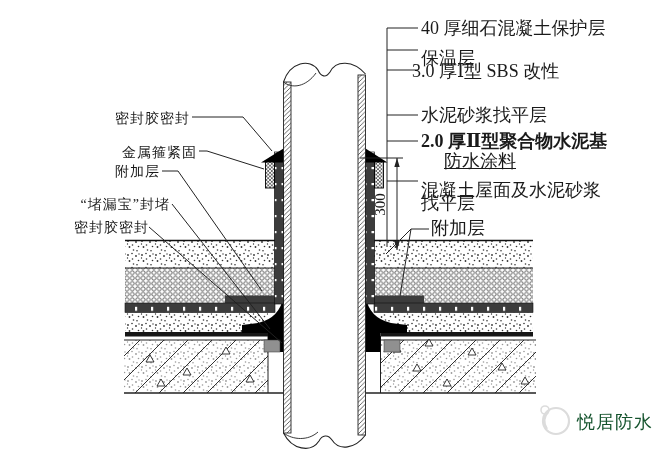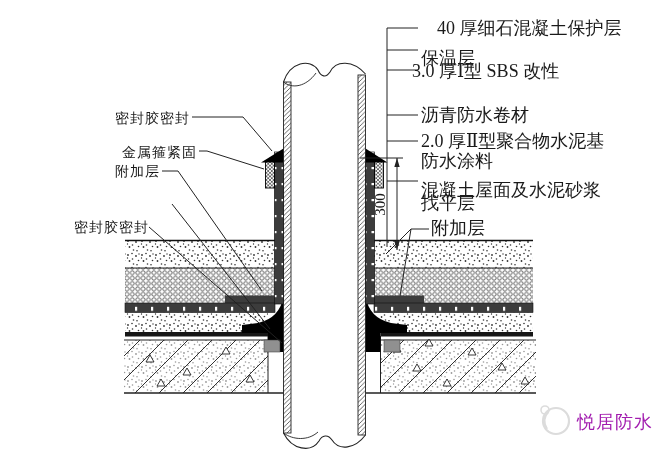--- a/index.html
+++ b/index.html
@@ -4,21 +4,21 @@
 <style>
   html,body{margin:0;padding:0;background:#fff;}
   .stage{position:relative;width:666px;height:453px;background:#fff;overflow:hidden;
          font-family:"Liberation Serif","DejaVu Serif",serif;color:#1a1a1a;}
   .stage svg{position:absolute;left:0;top:0;}
   .lbl{position:absolute;white-space:nowrap;font-size:18px;line-height:20px;}
   .lbl-left{font-size:14px;letter-spacing:1px;}
   .dim{position:absolute;left:360px;top:196px;width:40px;text-align:center;
        font-size:15px;transform:rotate(-90deg);}
   .wm{position:absolute;left:577px;top:410px;font-size:18px;letter-spacing:1px;
-      color:#a21caf;font-family:"Liberation Sans","DejaVu Sans",sans-serif;}
+      color:#14532d;font-family:"Liberation Sans","DejaVu Sans",sans-serif;}
 </style>
 </head>
 <body>
 
 <div class="stage">
 
 <svg width="666" height="453" viewBox="0 0 666 453">
   <defs>
     <pattern id="stip" width="14" height="14" patternUnits="userSpaceOnUse">
       <circle cx="2" cy="3" r="0.9" fill="#333"></circle>
@@ -161,32 +161,33 @@
     <polygon points="397,250 394.3,241 399.7,241" fill="#222"></polygon>
   </g>
 
   <g fill="none" stroke="#dcdcdc" stroke-width="2.2">
     <circle cx="556" cy="421" r="13"></circle>
     <path d="M547,429 Q541,420 548,412"></path>
     <circle cx="545" cy="410" r="4" stroke-width="1.6"></circle>
   </g>
 </svg>
 
-<div class="lbl" style="left:421px;top:18px;margin-left:16px;">40 厚细石混凝土保护层</div>
+<div class="lbl" style="left:421px;top:18px;">40 厚细石混凝土保护层</div>
 <div class="lbl" style="left:421px;top:48px;">保温层</div>
 <div class="lbl" style="left:412px;top:61px;">3.0 厚Ⅰ型 SBS 改性</div>
-<div class="lbl" style="left:421px;top:105px;">沥青防水卷材</div>
-<div class="lbl" style="left:421px;top:131px;">2.0 厚Ⅱ型聚合物水泥基</div>
-<div class="lbl" style="left:421px;top:151px;">防水涂料</div>
+<div class="lbl" style="left:421px;top:105px;">水泥砂浆找平层</div>
+<div class="lbl" style="left:421px;top:131px;font-weight:bold;">2.0 厚Ⅱ型聚合物水泥基</div>
+<div class="lbl" style="left:444px;top:151px;text-decoration:underline;">防水涂料</div>
 <div class="lbl" style="left:421px;top:180px;">混凝土屋面及水泥砂浆</div>
 <div class="lbl" style="left:421px;top:194px;font-family:Liberation Mono, monospace;">找平层</div>
 <div class="lbl" style="left:431px;top:218px;">附加层</div>
 
 <div class="lbl lbl-left" style="right:476px;top:109px;">密封胶密封</div>
 <div class="lbl lbl-left" style="right:469px;top:143px;">金属箍紧固</div>
 <div class="lbl lbl-left" style="right:506px;top:162px;">附加层</div>
+<div class="lbl lbl-left" style="right:496px;top:195px;">“堵漏宝”封堵</div>
 <div class="lbl lbl-left" style="right:517px;top:218px;">密封胶密封</div>
 
 <div class="dim">300</div>
 
 <div class="wm">悦居防水</div>
 
 </div>
 
 </body></html>

